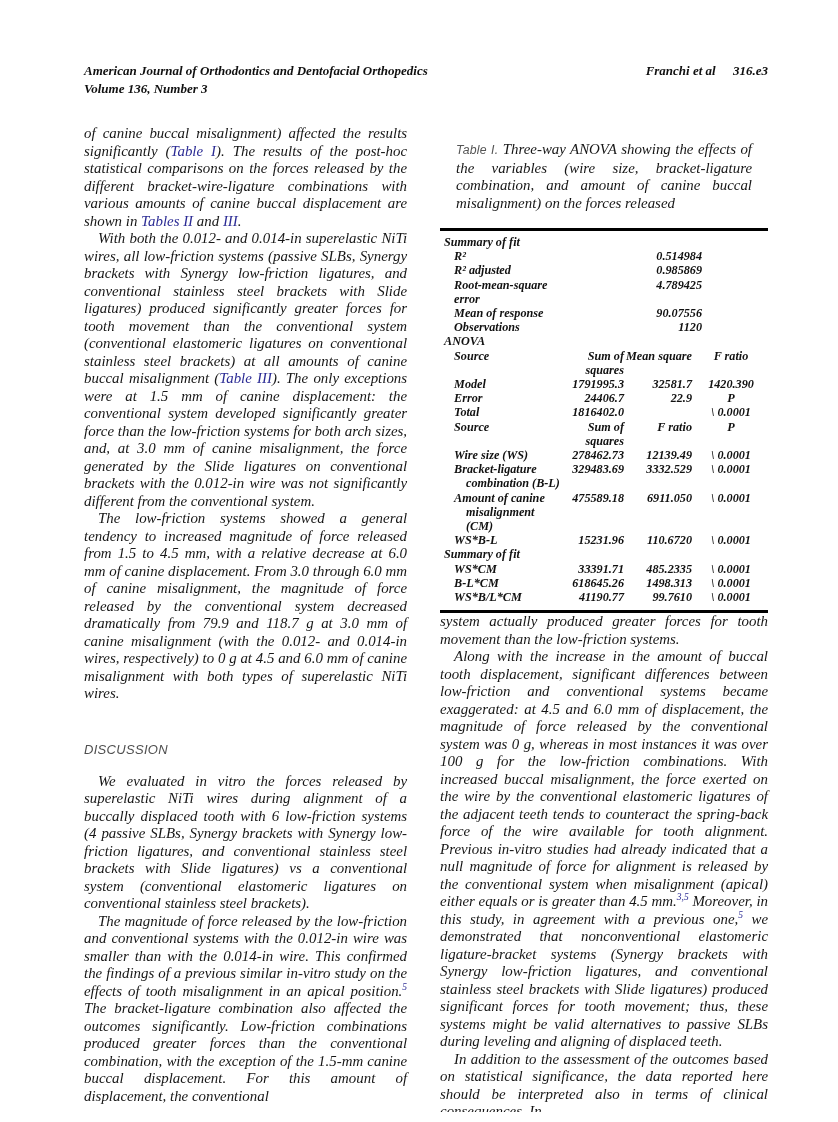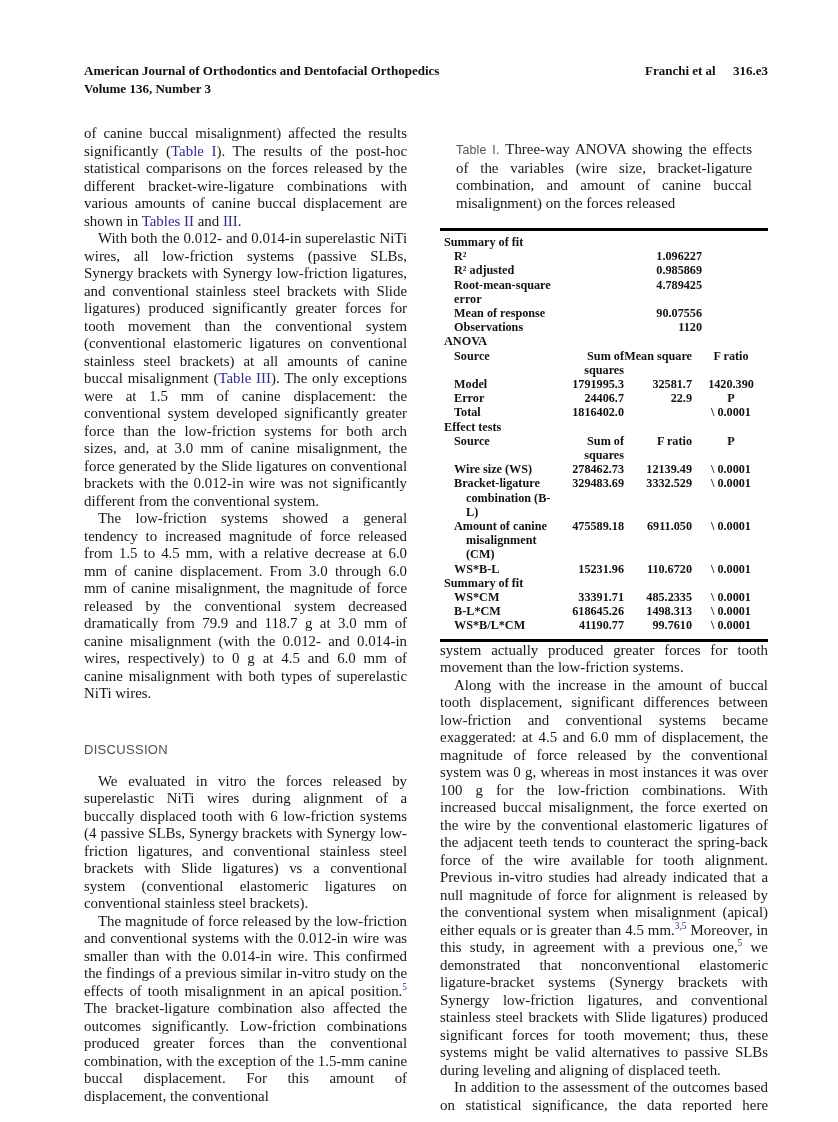--- a/index.html
+++ b/index.html
@@ -1,19 +1,19 @@
 <!DOCTYPE html>
 <html><head>
 <meta charset="utf-8">
 <style>
   html,body{margin:0;padding:0;background:#fff;}
   .page{
     width:838px;height:1112px;background:#ffffff;box-sizing:border-box;
     padding:62px 70px 0 84px;position:relative;overflow:hidden;
-    font-family:"Liberation Serif","DejaVu Serif",serif;color:#161616;
+    font-family:"Liberation Serif","DejaVu Serif",serif;color:#161616;font-style:italic;
   }
   .hdr{display:flex;justify-content:space-between;align-items:flex-start;
     font-size:13px;line-height:18px;font-weight:700;color:#101010;margin-bottom:27px;}
   .hdr-right span{margin-left:14px;}
   .cols{display:flex;gap:33px;}
   .col-left{width:331px;}
   .col-right{width:336px;}
   p.body{margin:0;font-size:14.9px;line-height:17.5px;text-align:justify;}
   p.ind{text-indent:14px;}
   .link{color:#2b2b94;}
@@ -73,21 +73,21 @@
       <p class="tbl-caption">
         <span class="tbl-label">Table I.</span>
         <span>Three-way ANOVA showing the effects of the variables (wire size, bracket-ligature combination, and amount of canine buccal misalignment) on the forces released</span>
       </p>
       <div class="tbl">
           <div class="trow section">
             <div class="sec">Summary of fit</div>
           </div>
           <div class="trow kv">
             <div class="lbl">R²</div>
-            <div class="kvv">1.096227</div>
+            <div class="kvv">0.514984</div>
           </div>
           <div class="trow kv">
             <div class="lbl">R² adjusted</div>
             <div class="kvv">0.985869</div>
           </div>
           <div class="trow kv">
             <div class="lbl">Root-mean-square error</div>
             <div class="kvv">4.789425</div>
           </div>
           <div class="trow kv">
@@ -125,23 +125,20 @@
             <div class="c3">22.9</div>
             <div class="c4">P</div>
           </div>
           <div class="trow data">
             <div class="lbl">
               <div>Total</div>
             </div>
             <div class="c2">1816402.0</div>
             <div class="c3"></div>
             <div class="c4">\ 0.0001</div>
-          </div>
-          <div class="trow section">
-            <div class="sec">Effect tests</div>
           </div>
           <div class="trow head">
             <div class="lbl">
               <div>Source</div>
             </div>
             <div class="c2">Sum of squares</div>
             <div class="c3">F ratio</div>
             <div class="c4">P</div>
           </div>
           <div class="trow data">

